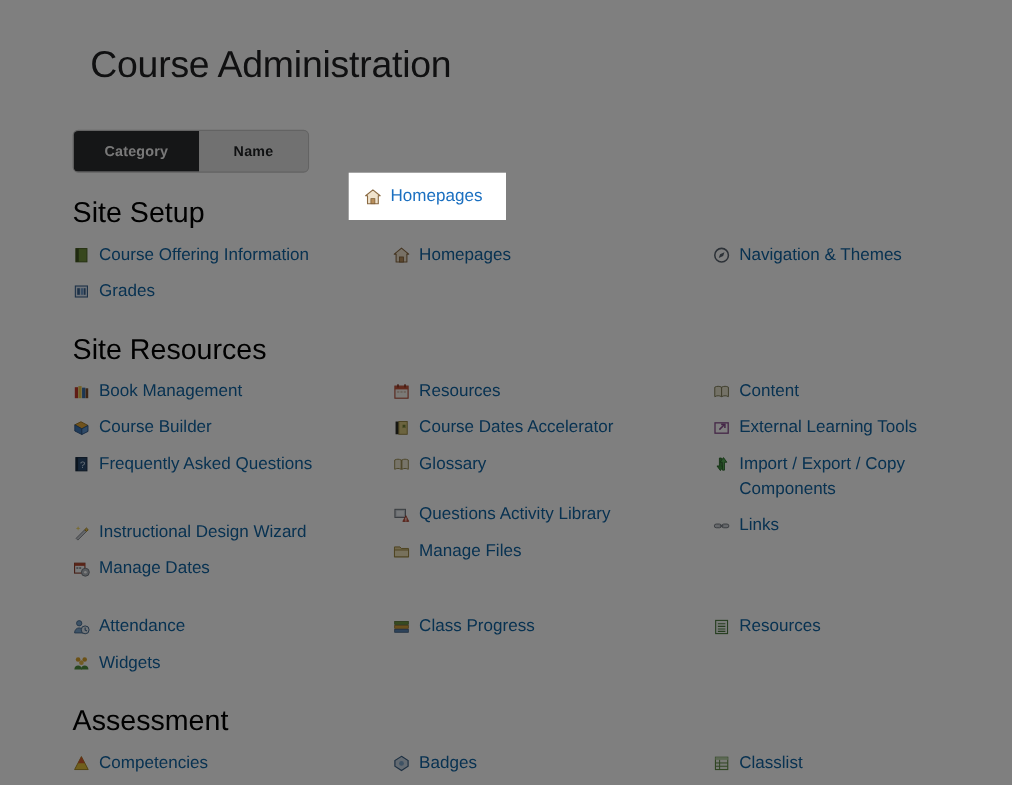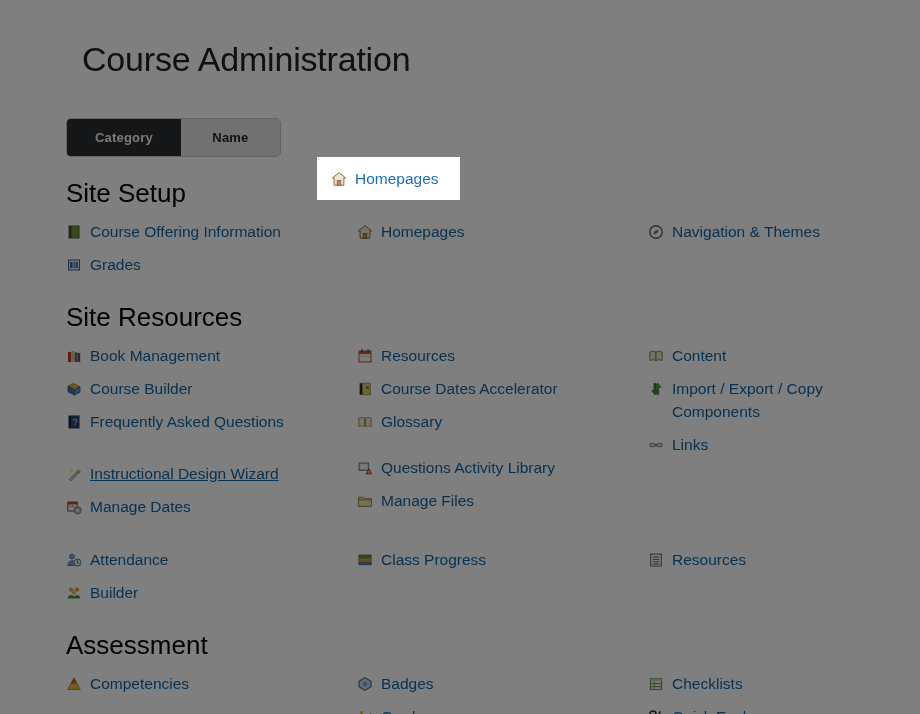--- a/index.html
+++ b/index.html
@@ -206,21 +206,21 @@
                   <path d="M14 5.8v5.4l-5.6 2.8V8.8z" fill="#5f95cf" stroke="#2a5181" stroke-width="0.8"></path>
                 </svg>
               </span><span class="label">Course Builder</span></a>
             <a class="tool-link"><span class="tool-icon">
                 <svg viewBox="0 0 16 16" xmlns="http://www.w3.org/2000/svg">
                   <rect x="3" y="2" width="10" height="12" fill="#2b4a6e" stroke="#1b2f47" stroke-width="1"></rect>
                   <rect x="3" y="2" width="2" height="12" fill="#16283c"></rect>
                   <text x="9.2" y="11" font-size="8.5" font-family="Liberation Sans, sans-serif" fill="#cfe0f1" text-anchor="middle">?</text>
                 </svg>
               </span><span class="label">Frequently Asked Questions</span></a>
-            <a class="tool-link" style="margin-top: 19px; text-decoration: underline;"><span class="tool-icon">
+            <a class="tool-link" style="margin-top: 29px;"><span class="tool-icon">
                 <svg viewBox="0 0 16 16" xmlns="http://www.w3.org/2000/svg">
                   <path d="M3.2 13.4 11 5.6l1.6 1.6-7.8 7.8z" fill="#c9cdd2" stroke="#7b8189" stroke-width="0.8"></path>
                   <path d="M11 5.6 12.6 4l1.6 1.6-1.6 1.6z" fill="#e8c44a" stroke="#9b7a1e" stroke-width="0.8"></path>
                   <path d="M5 2.2 5.6 3.8 7.2 4.4 5.6 5 5 6.6 4.4 5 2.8 4.4 4.4 3.8z" fill="#f2d96b"></path>
                 </svg>
               </span><span class="label">Instructional Design Wizard</span></a>
             <a class="tool-link"><span class="tool-icon">
                 <svg viewBox="0 0 16 16" xmlns="http://www.w3.org/2000/svg">
                   <rect x="1.8" y="3" width="9.4" height="9" fill="#f3f4f5" stroke="#8a3c2a" stroke-width="1"></rect>
                   <rect x="1.8" y="3" width="9.4" height="2.4" fill="#b5482f"></rect>
@@ -275,20 +275,27 @@
           </div>
           <div class="col">
             <a class="tool-link"><span class="tool-icon">
                 <svg viewBox="0 0 16 16" xmlns="http://www.w3.org/2000/svg">
                   <path d="M1.8 4c2-1.1 4.1-1.1 6.2 0v8.6c-2.1-1.1-4.2-1.1-6.2 0z" fill="#e9e4cf" stroke="#7c7a55" stroke-width="0.9"></path>
                   <path d="M14.2 4c-2-1.1-4.1-1.1-6.2 0v8.6c2.1-1.1 4.2-1.1 6.2 0z" fill="#e9e4cf" stroke="#7c7a55" stroke-width="0.9"></path>
                 </svg>
               </span><span class="label">Content</span></a>
             <a class="tool-link"><span class="tool-icon">
                 <svg viewBox="0 0 16 16" xmlns="http://www.w3.org/2000/svg">
+                  <rect x="2" y="3.4" width="12" height="9.4" fill="none" stroke="#8a4f8f" stroke-width="1.2"></rect>
+                  <path d="M6 9.6 10.4 5.2" stroke="#8a4f8f" stroke-width="1.4"></path>
+                  <path d="M7.6 4.8h3.4v3.4" fill="none" stroke="#8a4f8f" stroke-width="1.4"></path>
+                </svg>
+              </span><span class="label">External Learning Tools</span></a>
+            <a class="tool-link"><span class="tool-icon">
+                <svg viewBox="0 0 16 16" xmlns="http://www.w3.org/2000/svg">
                   <path d="M6 2.4v7.2H3.8L6.9 13.8 10 9.6H7.8V2.4z" fill="#3f8f3f" stroke="#266226" stroke-width="0.8"></path>
                   <path d="M10.6 13.4V6.2h2.2L9.7 2 6.6 6.2h2.2v7.2z" fill="#57ab57" stroke="#266226" stroke-width="0.8"></path>
                 </svg>
               </span><span class="label">Import / Export / Copy Components</span></a>
             <a class="tool-link"><span class="tool-icon">
                 <svg viewBox="0 0 16 16" xmlns="http://www.w3.org/2000/svg">
                   <rect x="1.4" y="6.4" width="6.4" height="3.4" rx="1.7" fill="#cfd3d8" stroke="#767c84" stroke-width="0.9"></rect>
                   <rect x="8.2" y="6.4" width="6.4" height="3.4" rx="1.7" fill="#cfd3d8" stroke="#767c84" stroke-width="0.9"></rect>
                   <rect x="6.4" y="7.5" width="3.2" height="1.2" fill="#767c84"></rect>
                 </svg>
@@ -308,21 +315,21 @@
                 </svg>
               </span><span class="label">Attendance</span></a>
             <a class="tool-link"><span class="tool-icon">
                 <svg viewBox="0 0 16 16" xmlns="http://www.w3.org/2000/svg">
                   <circle cx="5" cy="4.6" r="2.1" fill="#d9a32d"></circle>
                   <circle cx="11" cy="4.6" r="2.1" fill="#d9a32d"></circle>
                   <path d="M1.6 13.6c0-2.2 1.5-3.6 3.4-3.6s3.4 1.4 3.4 3.6z" fill="#4f8f3f"></path>
                   <path d="M7.6 13.6c0-2.2 1.5-3.6 3.4-3.6s3.4 1.4 3.4 3.6z" fill="#4f8f3f"></path>
                   <circle cx="8" cy="7.4" r="2.1" fill="#e4b94a"></circle>
                 </svg>
-              </span><span class="label">Builder</span></a>
+              </span><span class="label">Widgets</span></a>
           </div>
           <div class="col">
             <a class="tool-link"><span class="tool-icon">
                 <svg viewBox="0 0 16 16" xmlns="http://www.w3.org/2000/svg">
                   <rect x="1.8" y="3" width="12.4" height="2.6" fill="#6f9640" stroke="#4b6a28" stroke-width="0.7"></rect>
                   <rect x="1.8" y="6.6" width="12.4" height="2.6" fill="#d3a23a" stroke="#8f6b20" stroke-width="0.7"></rect>
                   <rect x="1.8" y="10.2" width="12.4" height="2.6" fill="#5c86b5" stroke="#38587c" stroke-width="0.7"></rect>
                 </svg>
               </span><span class="label">Class Progress</span></a>
           </div>
@@ -366,21 +373,21 @@
           </div>
           <div class="col">
             <a class="tool-link"><span class="tool-icon">
                 <svg viewBox="0 0 16 16" xmlns="http://www.w3.org/2000/svg">
                   <rect x="2.4" y="2.4" width="11.2" height="11.2" fill="#f0f5ec" stroke="#5f8a46" stroke-width="1"></rect>
                   <rect x="2.4" y="2.4" width="11.2" height="2.4" fill="#b9d2a8"></rect>
                   <line x1="6.2" y1="4.8" x2="6.2" y2="13.6" stroke="#5f8a46" stroke-width="0.9"></line>
                   <line x1="2.4" y1="7.6" x2="13.6" y2="7.6" stroke="#5f8a46" stroke-width="0.9"></line>
                   <line x1="2.4" y1="10.6" x2="13.6" y2="10.6" stroke="#5f8a46" stroke-width="0.9"></line>
                 </svg>
-              </span><span class="label">Checklists</span></a>
+              </span><span class="label">Classlist</span></a>
             <a class="tool-link"><span class="tool-icon">
                 <svg viewBox="0 0 16 16" xmlns="http://www.w3.org/2000/svg">
                   <circle cx="5" cy="5" r="3" fill="none" stroke="#2d3338" stroke-width="1.6"></circle>
                   <path d="M6.9 7.1 12.4 12.6" stroke="#2d3338" stroke-width="1.8"></path>
                   <path d="M11.6 2.2 9.2 7.4h2.2L10 12.2l3.8-5.4h-2.2L13 2.2z" fill="#2d3338"></path>
                 </svg>
               </span><span class="label">Quick Eval</span></a>
           </div>
         </div>
       </div>

